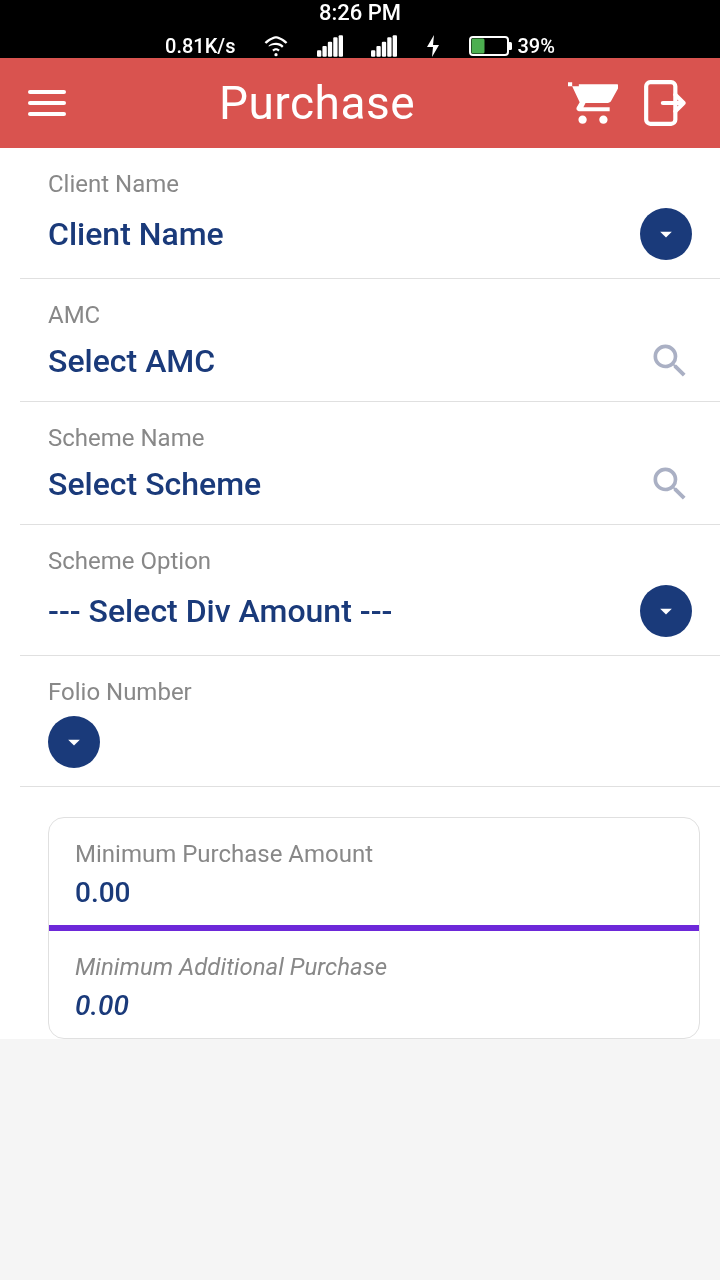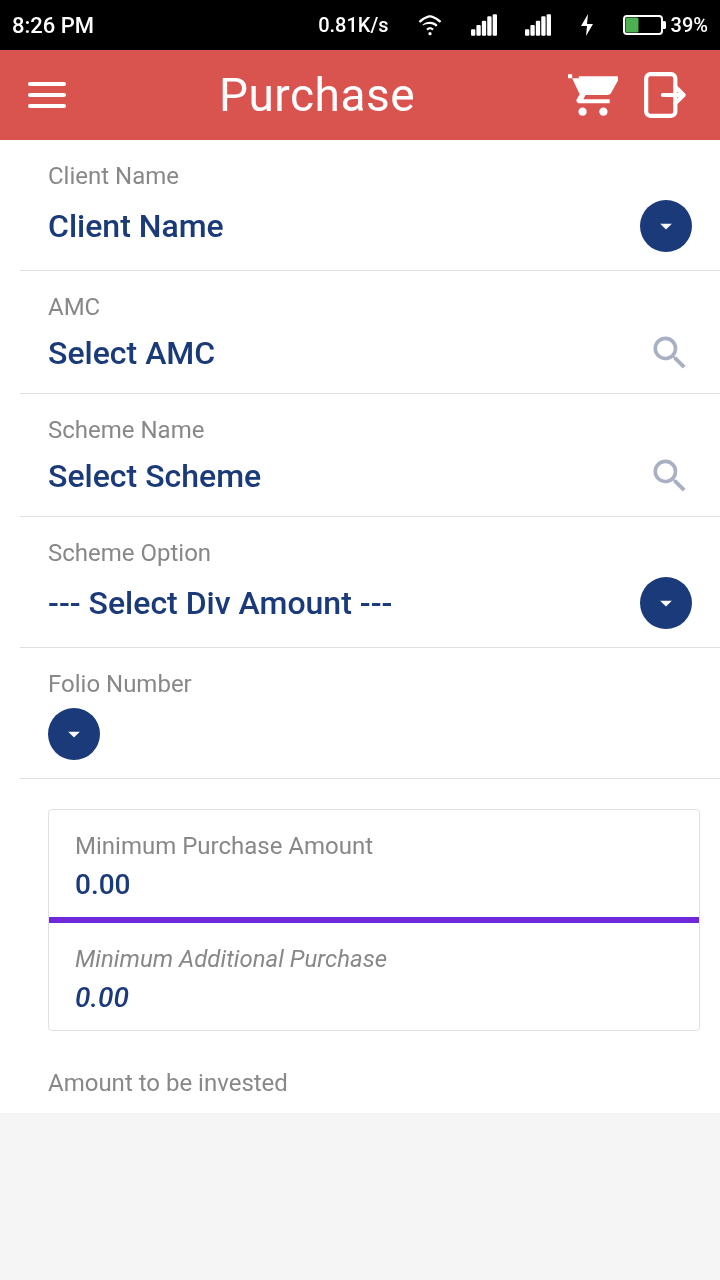--- a/index.html
+++ b/index.html
@@ -9,29 +9,30 @@
       width: 720px;
       min-height: 1280px;
       background: #f5f5f5;
       font-family: 'Roboto', Arial, sans-serif;
       overflow-x: hidden;
     }
 
     
     .status-bar {
       width: 100%;
-      height: 50px;
+      height: 58px;
       background: #000;
       display: flex;
       align-items: center;
       justify-content: space-between;
-      padding: 0 12px;
+      padding: 0 20px;
       color: #fff;
       font-size: 22px;
       font-weight: 500;
+      flex-direction: column;
     }
     .status-bar-left { font-size: 22px; }
     .status-bar-right {
       display: flex;
       align-items: center;
       gap: 28px;
       font-size: 20px;
     }
     .battery-icon {
       display: inline-flex;
@@ -155,21 +156,21 @@
     .search-btn svg {
       width: 44px;
       height: 44px;
       fill: #aab0c4;
     }
 
     
     .info-card {
       margin: 30px 20px 10px 28px;
       border: 1px solid #e0e0e0;
-      border-radius: 4px;
+      border-radius: 16px;
       overflow: hidden;
       background: #fff;
     }
 
     .info-card-row {
       padding: 22px 26px 16px 26px;
     }
 
     .info-card-row + .info-card-row {
       border-top: 6px solid #6d28d9;
@@ -330,15 +331,14 @@
     <div class="info-card-row">
       <div class="info-card-label">Minimum Purchase Amount</div>
       <div class="info-card-value">0.00</div>
     </div>
     <div class="info-card-row">
       <div class="info-card-label">Minimum Additional Purchase</div>
       <div class="info-card-value">0.00</div>
     </div>
   </div>
 
-  <div class="bottom-label">Amount to be invested</div>
 
 </div>
 
 </body></html>

